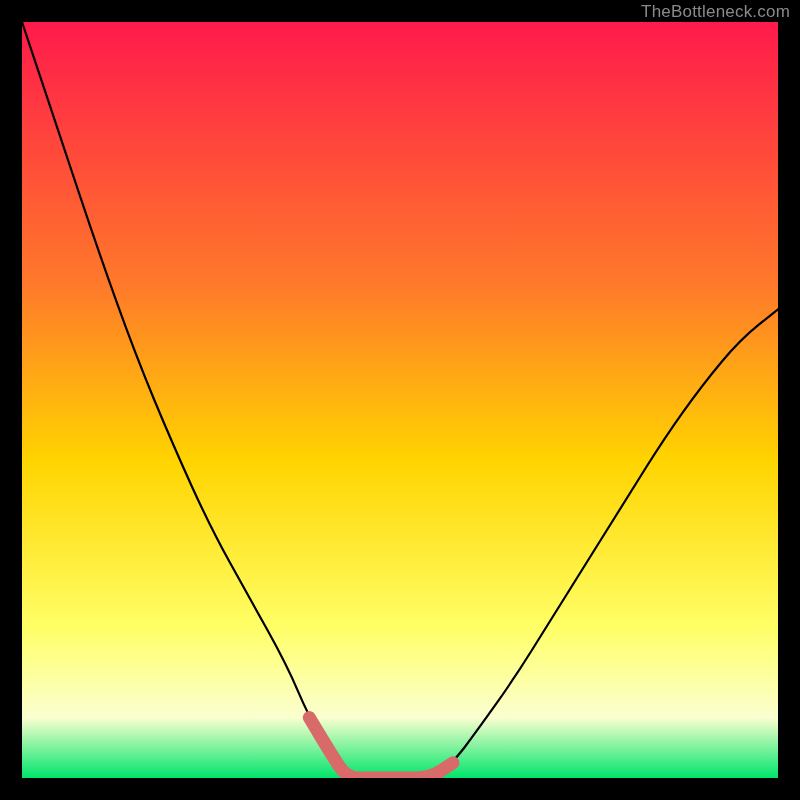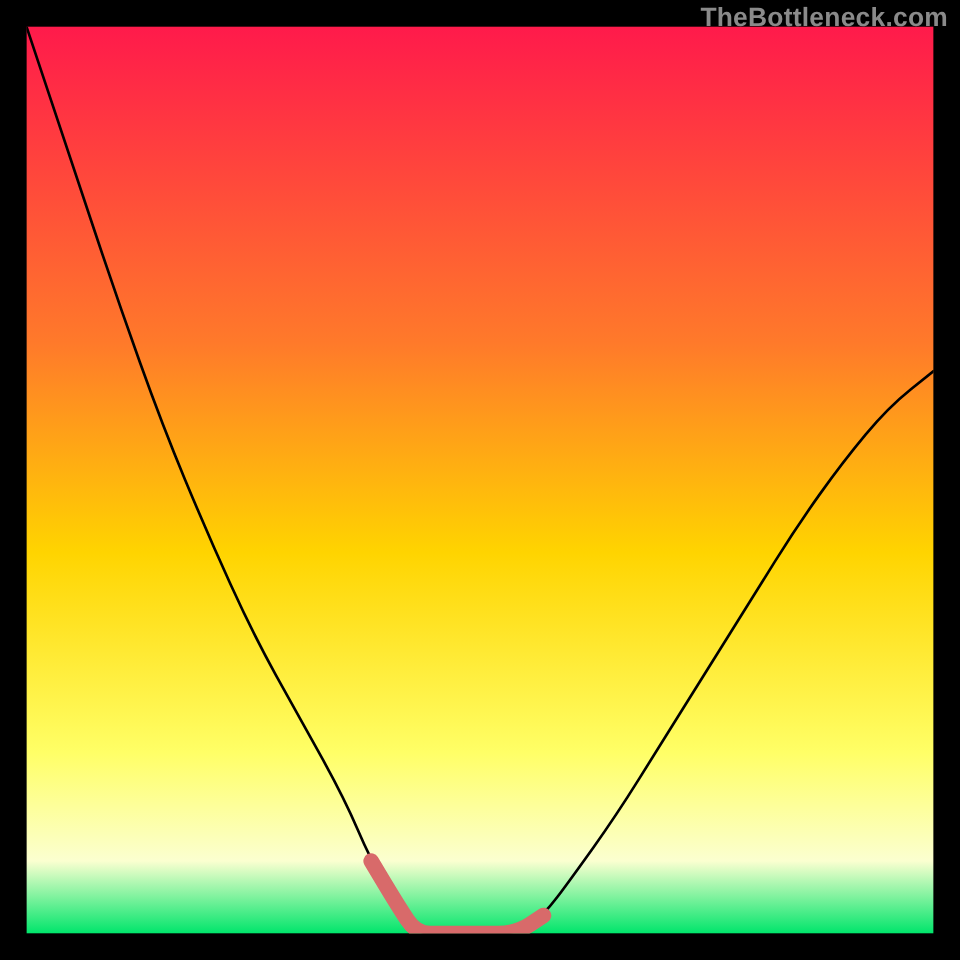--- a/index.html
+++ b/index.html
@@ -24,22 +24,22 @@
     left: 0;
     top: 0;
     width: 756px;
     height: 756px;
   }
   .watermark {
     position: absolute;
     top: 2px;
     right: 10px;
     color: #8a8a8a;
-    font-size: 22px;
-    font-weight: 700;
+    font-size: 17px;
+    font-weight: 400;
     letter-spacing: 0.2px;
     user-select: none;
   }
   svg { display: block; }
 </style>
 </head>
 <body>
 
 <div class="frame">
   <svg class="plot" viewBox="0 0 756 756">

